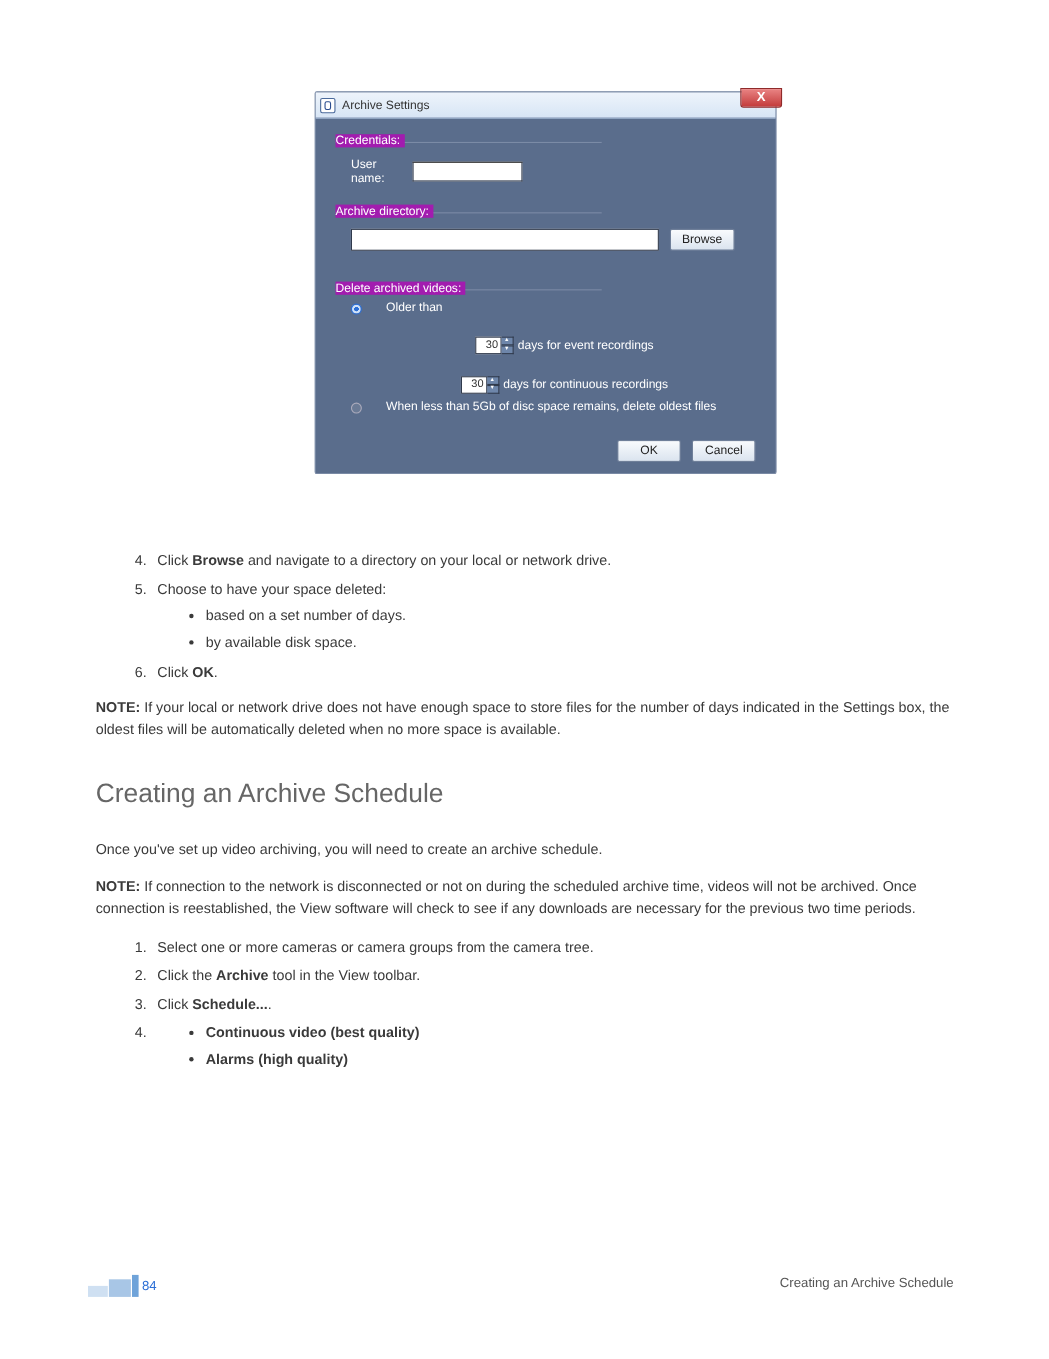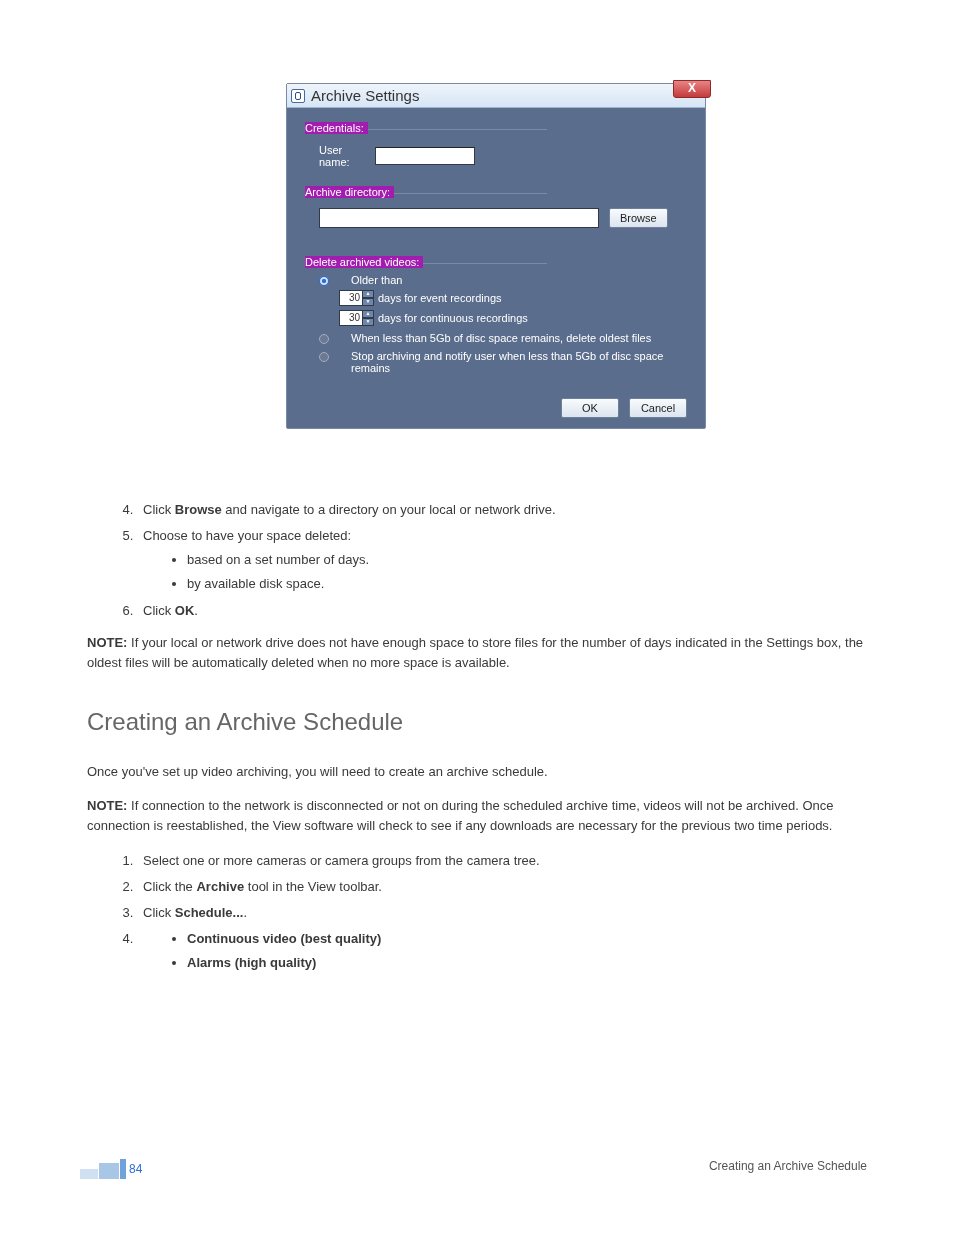--- a/index.html
+++ b/index.html
@@ -40,21 +40,21 @@
     position: relative;
   }
   .titlebar .app-icon::after {
     content: "";
     position: absolute;
     inset: 2px 3px;
     border: 1.5px solid #2b4d8f;
     border-radius: 2px;
   }
   .titlebar .title-text {
-    font-size: 15px;
+    font-size: 11px;
     color: #333;
   }
   .close-btn {
     position: absolute;
     right: -6px;
     top: -4px;
     width: 38px;
     height: 18px;
     border-radius: 0 0 3px 3px;
     background: linear-gradient(#e98383, #c33b3b);
@@ -150,21 +150,22 @@
     background: #6a7a95;
   }
   .radio.selected {
     background: radial-gradient(circle, #2c6fd6 0 35%, #cfe1f8 40% 70%, #fff 75% 100%);
     border-color: #2c6fd6;
   }
   .spinner-row {
     display: flex;
     align-items: center;
     gap: 4px;
-    margin: 4px 0 0 34px;
+    margin: 20px 0 0 34px;
+    justify-content: center;
   }
   .spinner {
     display: flex;
   }
   .spinner-input {
     width: 24px; height: 16px;
     background: #fff;
     border: 1px solid #303a4c;
     font-size: 10px;
     text-align: right;
@@ -327,24 +328,20 @@
             <div class="spin">▲</div>
             <div class="spin">▼</div>
           </div>
         </div>
         <span>days for continuous recordings</span>
       </div>
 
       <div class="radio-row">
         <span class="radio"></span>
         <span>When less than 5Gb of disc space remains, delete oldest files</span>
-      </div>
-      <div class="radio-row">
-        <span class="radio"></span>
-        <span>Stop archiving and notify user when less than 5Gb of disc space remains</span>
       </div>
 
     </div>
 
     <div class="btn-row">
       <span class="btn">OK</span>
       <span class="btn">Cancel</span>
     </div>
   </div>
 </div>

